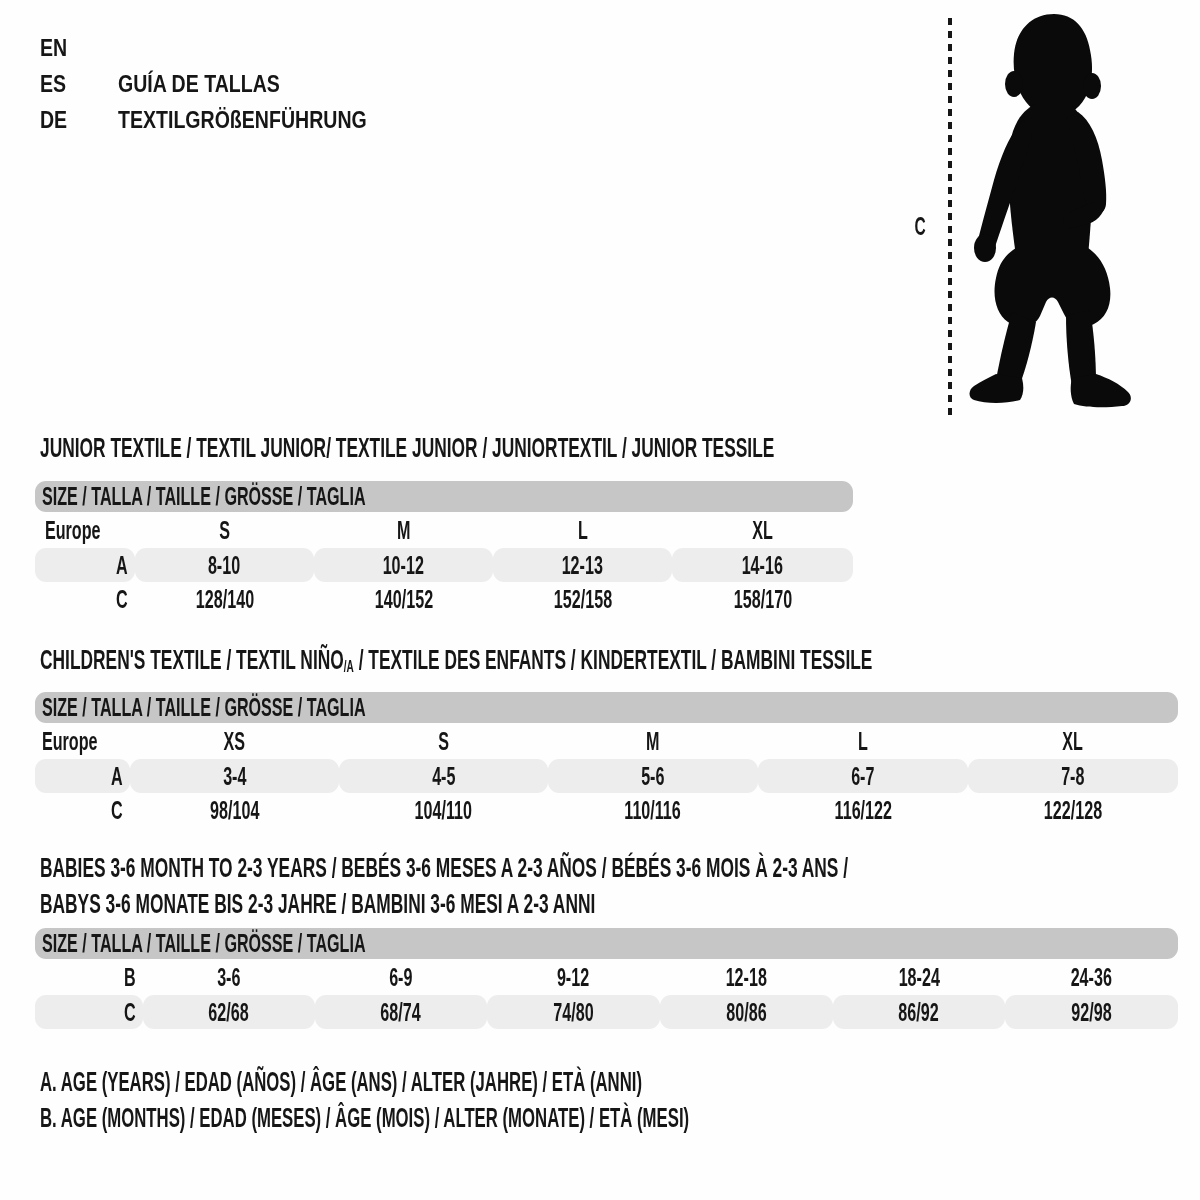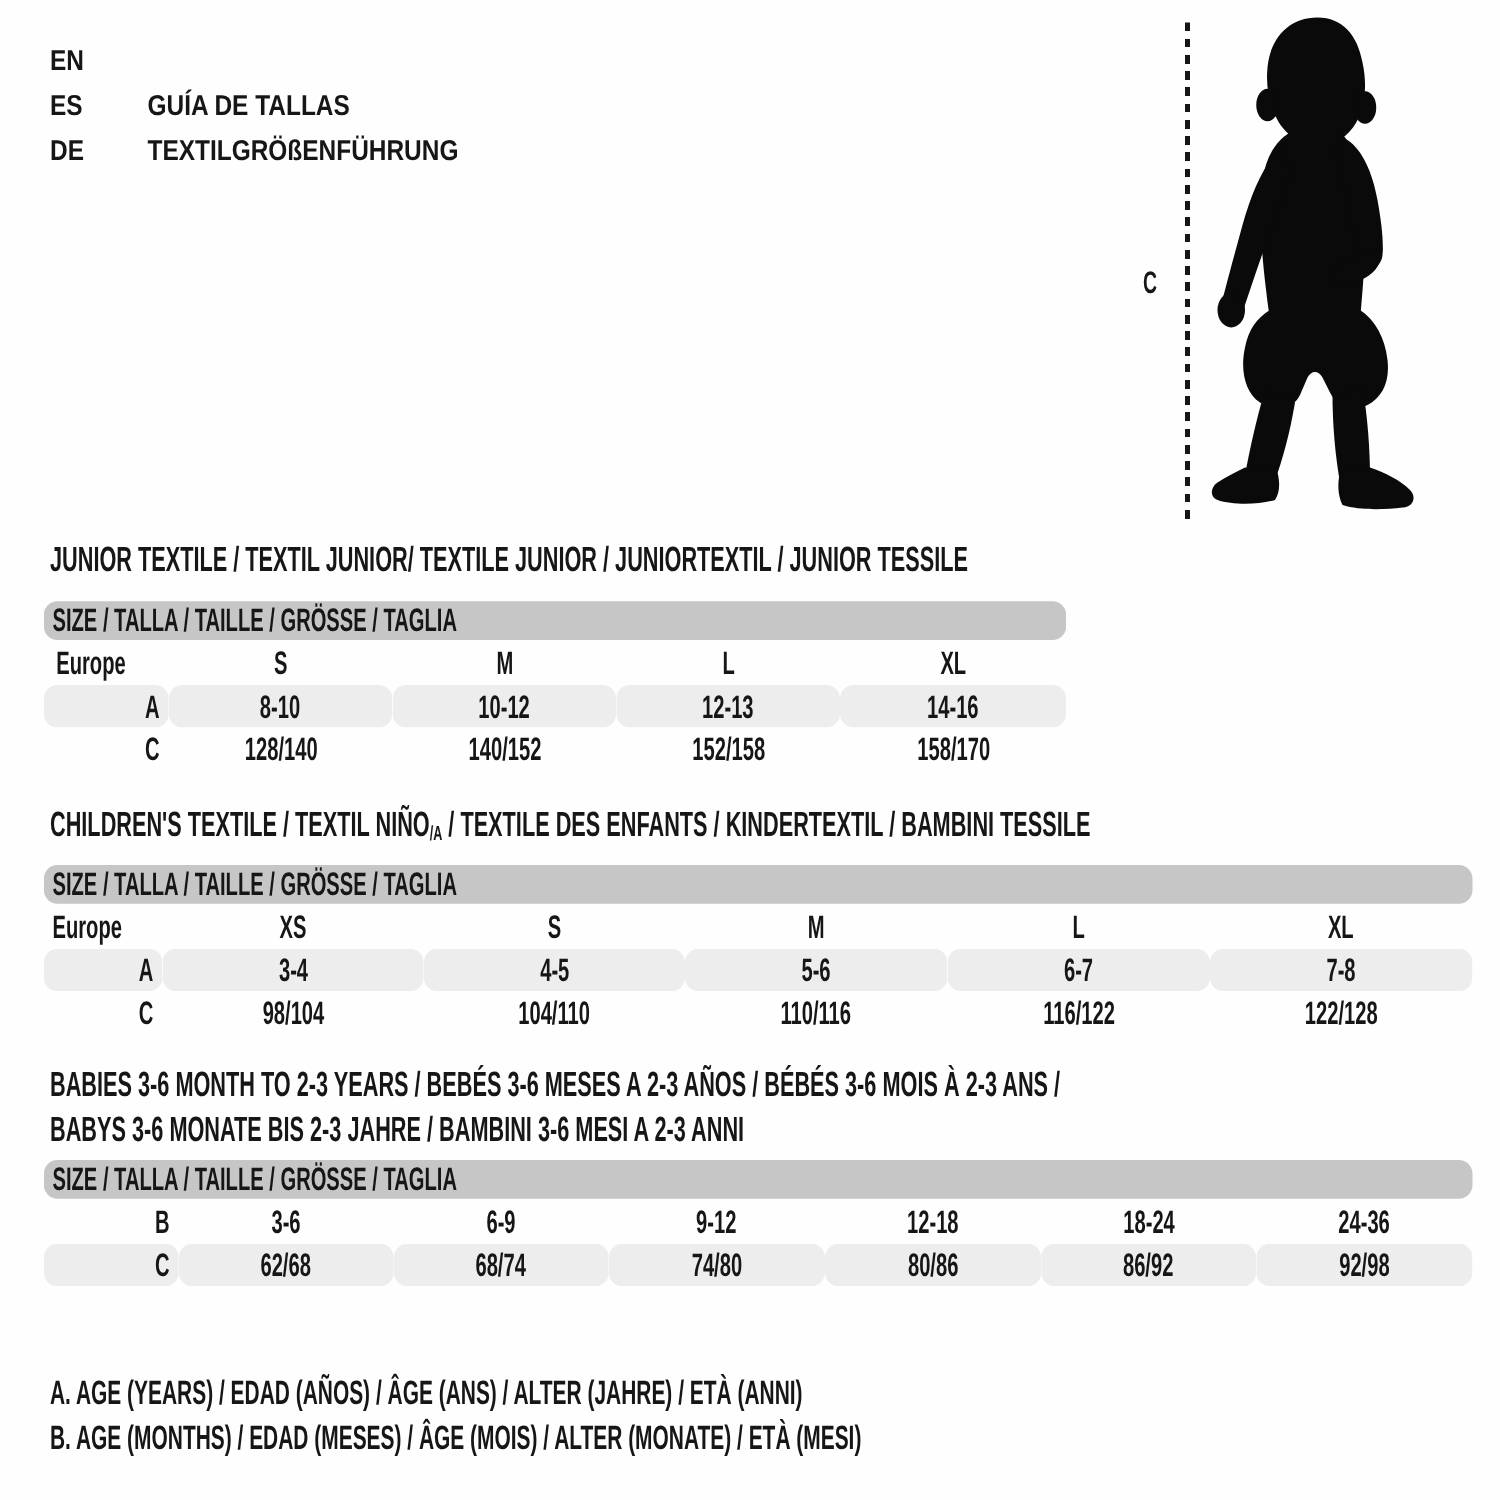--- a/index.html
+++ b/index.html
@@ -47,21 +47,21 @@
   .size-table td.lbl{text-align:right;padding-left:7px;margin-top:40px;}
   tr.hdr td{background:var(--header-bar);height:30px;text-align:left;padding-left:7px;font-size:26px;}
   tr.hdr.sm td{height:28px;}
   tr.row-eu{height:36px;}
   tr.row-a{height:34px;background:var(--row-alt);}
   tr.row-c{height:34px;}
   tr.row-b{height:36px;}
   tr.row-c2{height:34px;background:var(--row-alt);}
 
   
-  .legend{position:absolute;left:40px;top:1096px;font-size:27px;}
+  .legend{position:absolute;left:40px;top:1064px;font-size:27px;}
   .legend-line{height:36px;display:flex;align-items:center;}
 </style>
 </head>
 <body>
 
 <div class="canvas">
 
   <div class="lang-list">
     <div class="lang-row">
       <span class="lang-code"><span class="tx85">EN</span></span>

